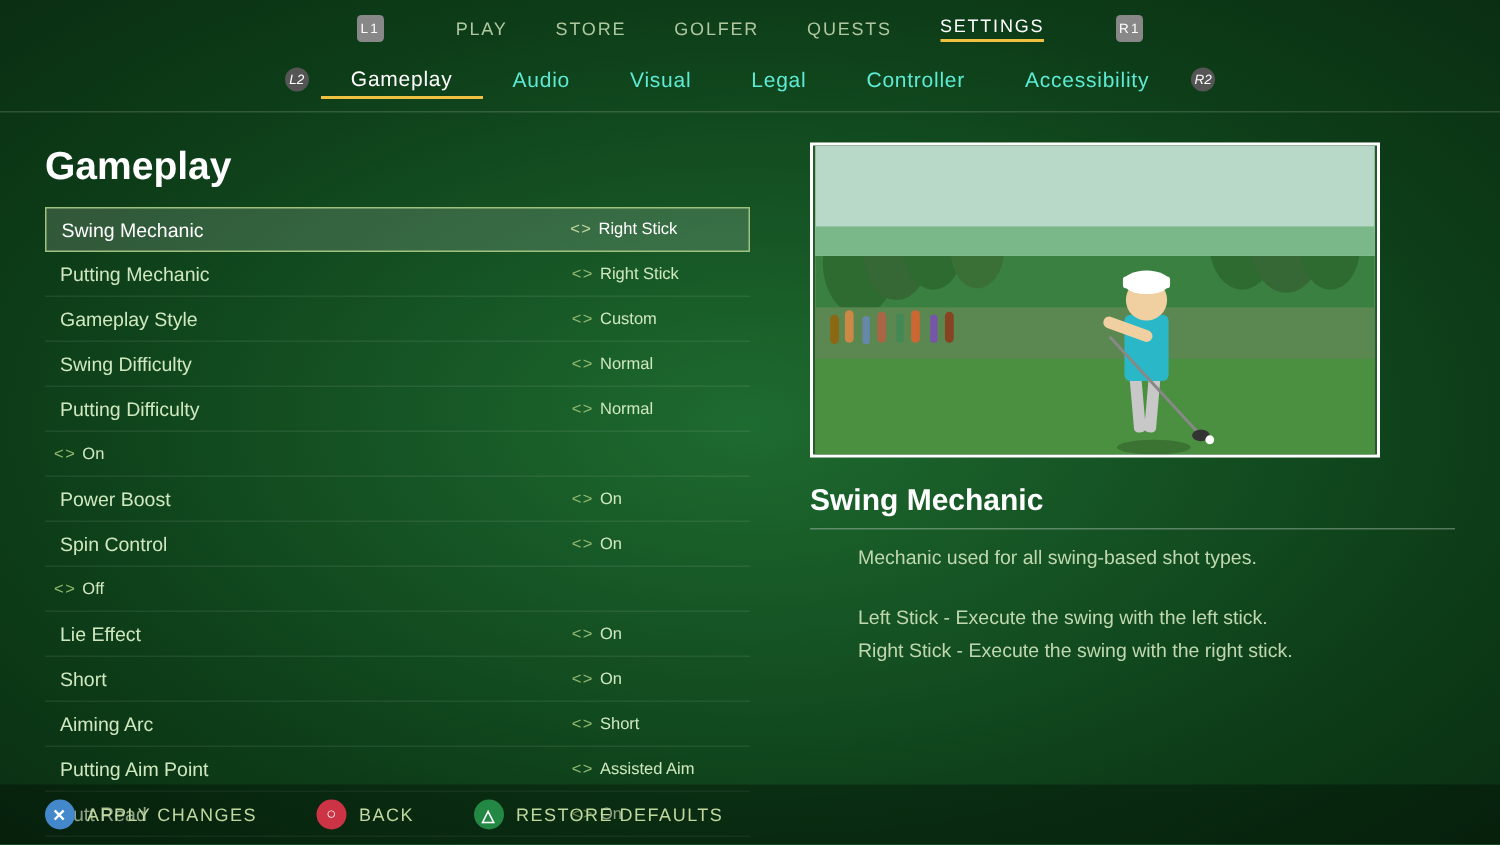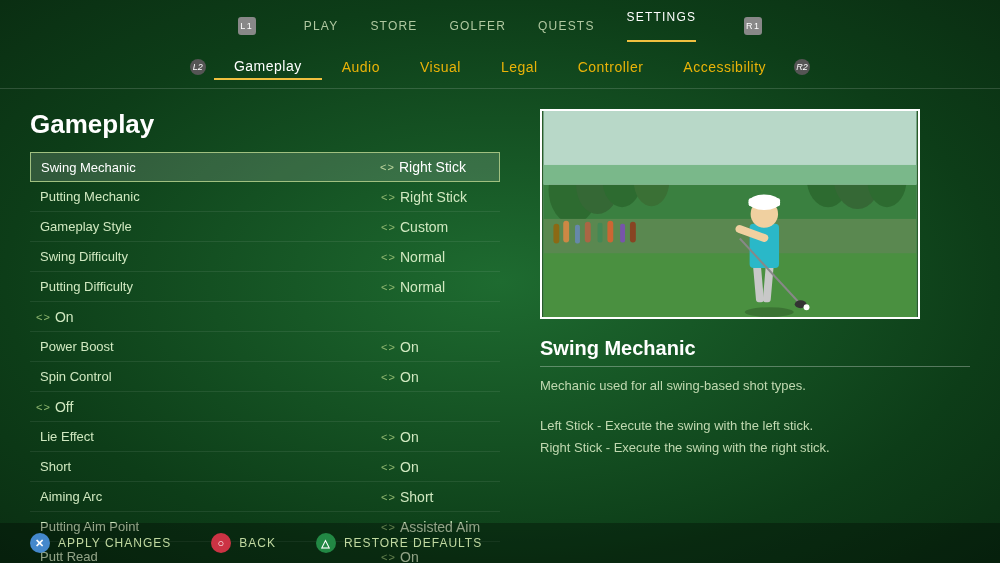--- a/index.html
+++ b/index.html
@@ -38,21 +38,21 @@
       color: #b0c8a0;
       text-transform: uppercase;
       cursor: pointer;
       font-size: 12px;
       letter-spacing: 1.2px;
     }
 
     .top-nav-item.active {
       color: #fff;
       border-bottom: 2px solid #f0c040;
-      padding-bottom: 16px;
+      padding-bottom: 2px;
     }
 
     .nav-icon {
       width: 18px;
       height: 18px;
       background: #888;
       border-radius: 3px;
       display: inline-flex;
       align-items: center;
       justify-content: center;
@@ -67,21 +67,21 @@
       z-index: 10;
       display: flex;
       justify-content: center;
       align-items: center;
       gap: 0;
       padding: 6px 0 8px;
       border-bottom: 1px solid rgba(255,255,255,0.15);
     }
 
     .tab-item {
-      color: #eab308;
+      color: #5eead4;
       font-size: 14px;
       padding: 4px 20px;
       cursor: pointer;
       letter-spacing: 0.5px;
     }
 
     .tab-item.active {
       color: #fff;
       border-bottom: 2px solid #f0c040;
     }
@@ -149,21 +149,21 @@
       color: #90b870;
       padding: 0 6px;
       letter-spacing: -1px;
     }
 
     .settings-row.selected .setting-arrows {
       color: #c0d8a0;
     }
 
     .setting-value {
-      font-size: 14px;
+      font-size: 11px;
       color: #d0e8c0;
       min-width: 100px;
     }
 
     .settings-row.selected .setting-value {
       color: #fff;
     }
 
     
     .right-panel {
@@ -194,20 +194,21 @@
       color: #fff;
       margin-bottom: 8px;
       border-bottom: 1px solid rgba(255,255,255,0.3);
       padding-bottom: 6px;
     }
 
     .detail-text {
       font-size: 13px;
       color: #c0d8b0;
       line-height: 1.7;
+      margin-left: 32px;
     }
 
     
     .bottom-bar {
       position: absolute;
       bottom: 0;
       left: 0;
       right: 0;
       z-index: 10;
       display: flex;

